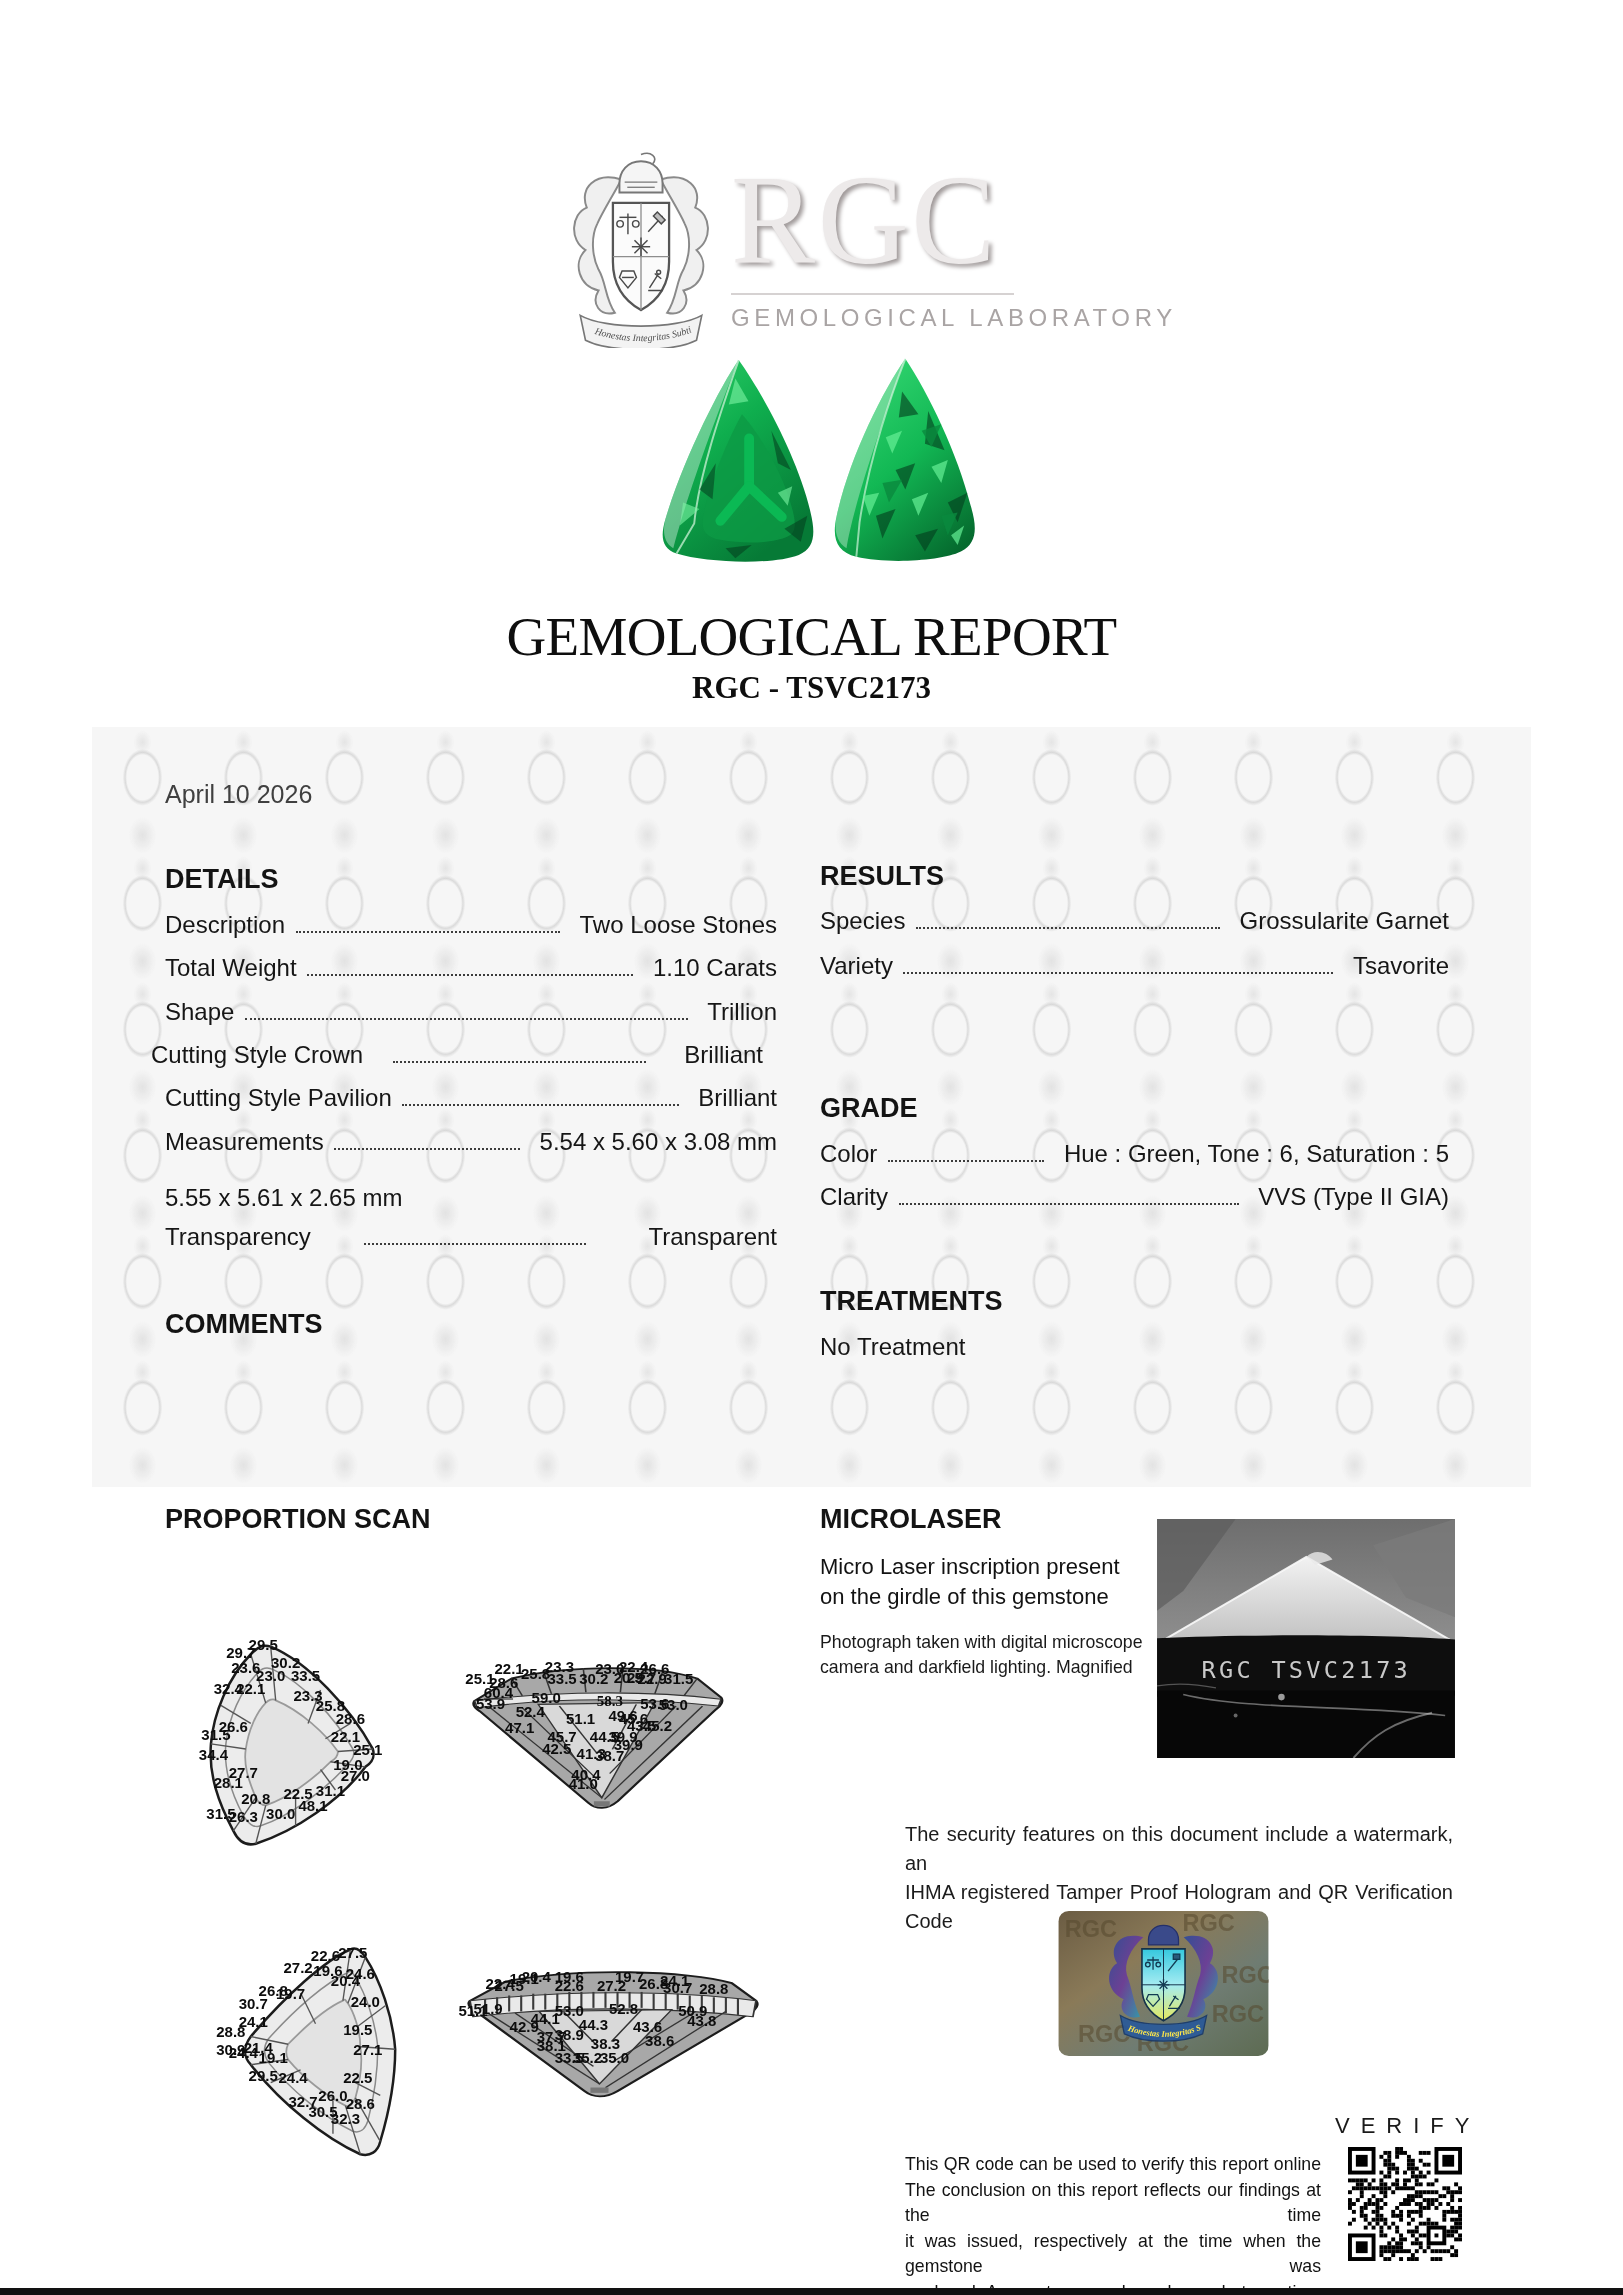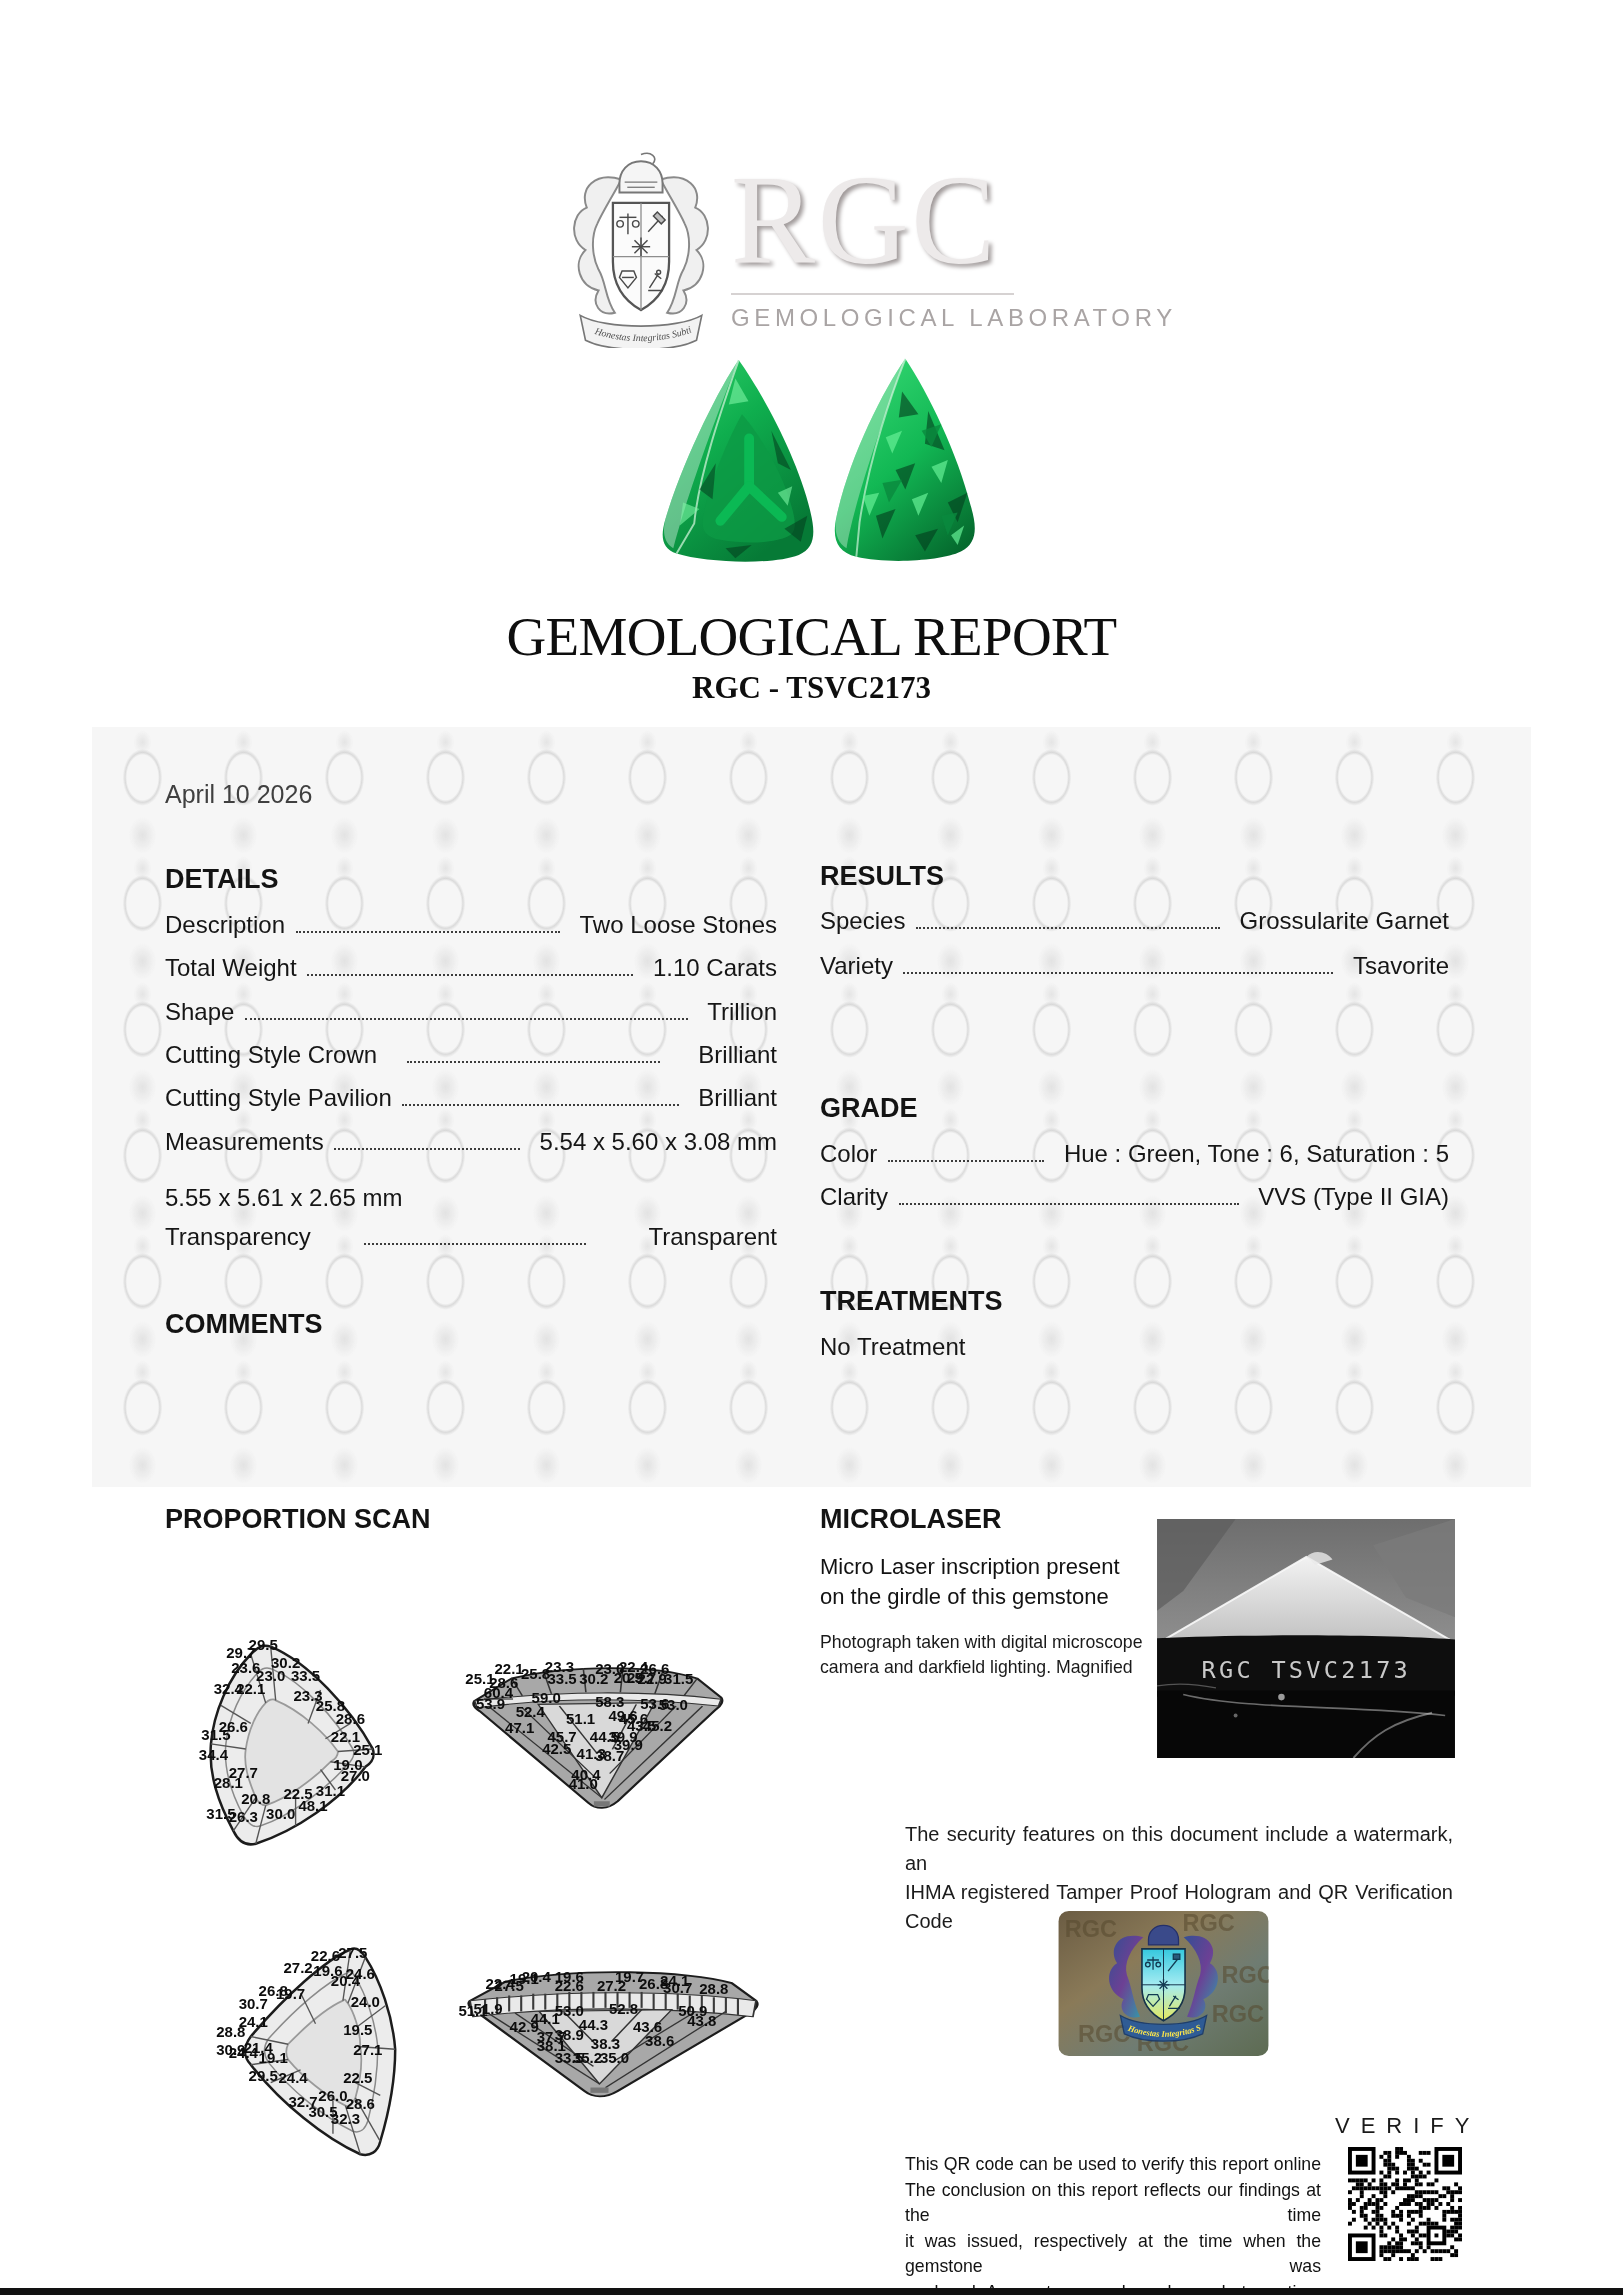--- a/index.html
+++ b/index.html
@@ -176,21 +176,21 @@
   <div class="abs row" style="left:165px;top:954px;width:612px;">
     <span class="lbl">Total Weight</span>
     <span class="dots"></span>
     <span class="val">1.10 Carats</span>
   </div>
   <div class="abs row" style="left:165px;top:998px;width:612px;">
     <span class="lbl">Shape</span>
     <span class="dots"></span>
     <span class="val">Trillion</span>
   </div>
-  <div class="abs row" style="left:165px;top:1041px;width:612px;gap:19px;">
+  <div class="abs row" style="left:151px;top:1041px;width:612px;gap:19px;">
     <span class="lbl">Cutting Style Crown</span>
     <span class="dots"></span>
     <span class="val">Brilliant</span>
   </div>
   <div class="abs row" style="left:165px;top:1084px;width:612px;">
     <span class="lbl">Cutting Style Pavilion</span>
     <span class="dots"></span>
     <span class="val">Brilliant</span>
   </div>
   <div class="abs row" style="left:165px;top:1128px;width:612px;">
@@ -317,21 +317,21 @@
         <span class="fl" style="left: 55%; top: 11%;">23.0</span>
         <span class="fl" style="left: 64%; top: 10%;">22.4</span>
         <span class="fl" style="left: 72%; top: 11%;">26.6</span>
         <span class="fl" style="left: 62%; top: 16%;">20.5</span>
         <span class="fl" style="left: 67%; top: 16%;">29.7</span>
         <span class="fl" style="left: 71%; top: 17%;">22.9</span>
         <span class="fl" style="left: 81%; top: 17%;">31.5</span>
         <span class="fl" style="left: 13%; top: 25%; text-decoration: underline;">60.4</span>
         <span class="fl" style="left: 10%; top: 31%;">53.9</span>
         <span class="fl" style="left: 31%; top: 28%;">59.0</span>
-        <span class="fl" style="left: 55%; top: 30%;">58.3</span>
+        <span class="fl" style="left: 55%; top: 30%; font-family: Liberation Serif, serif;">58.3</span>
         <span class="fl" style="left: 72%; top: 31%;">53.6</span>
         <span class="fl" style="left: 79%; top: 32%;">53.0</span>
         <span class="fl" style="left: 25%; top: 36%;">52.4</span>
         <span class="fl" style="left: 44%; top: 40%;">51.1</span>
         <span class="fl" style="left: 60%; top: 38%;">49.6</span>
         <span class="fl" style="left: 64%; top: 40%; text-align: center;">45.6</span>
         <span class="fl" style="left: 67%; top: 44%;">43.5</span>
         <span class="fl" style="left: 73%; top: 44%;">45.2</span>
         <span class="fl" style="left: 21%; top: 45%;">47.1</span>
         <span class="fl" style="left: 37%; top: 50%;">45.7</span>

